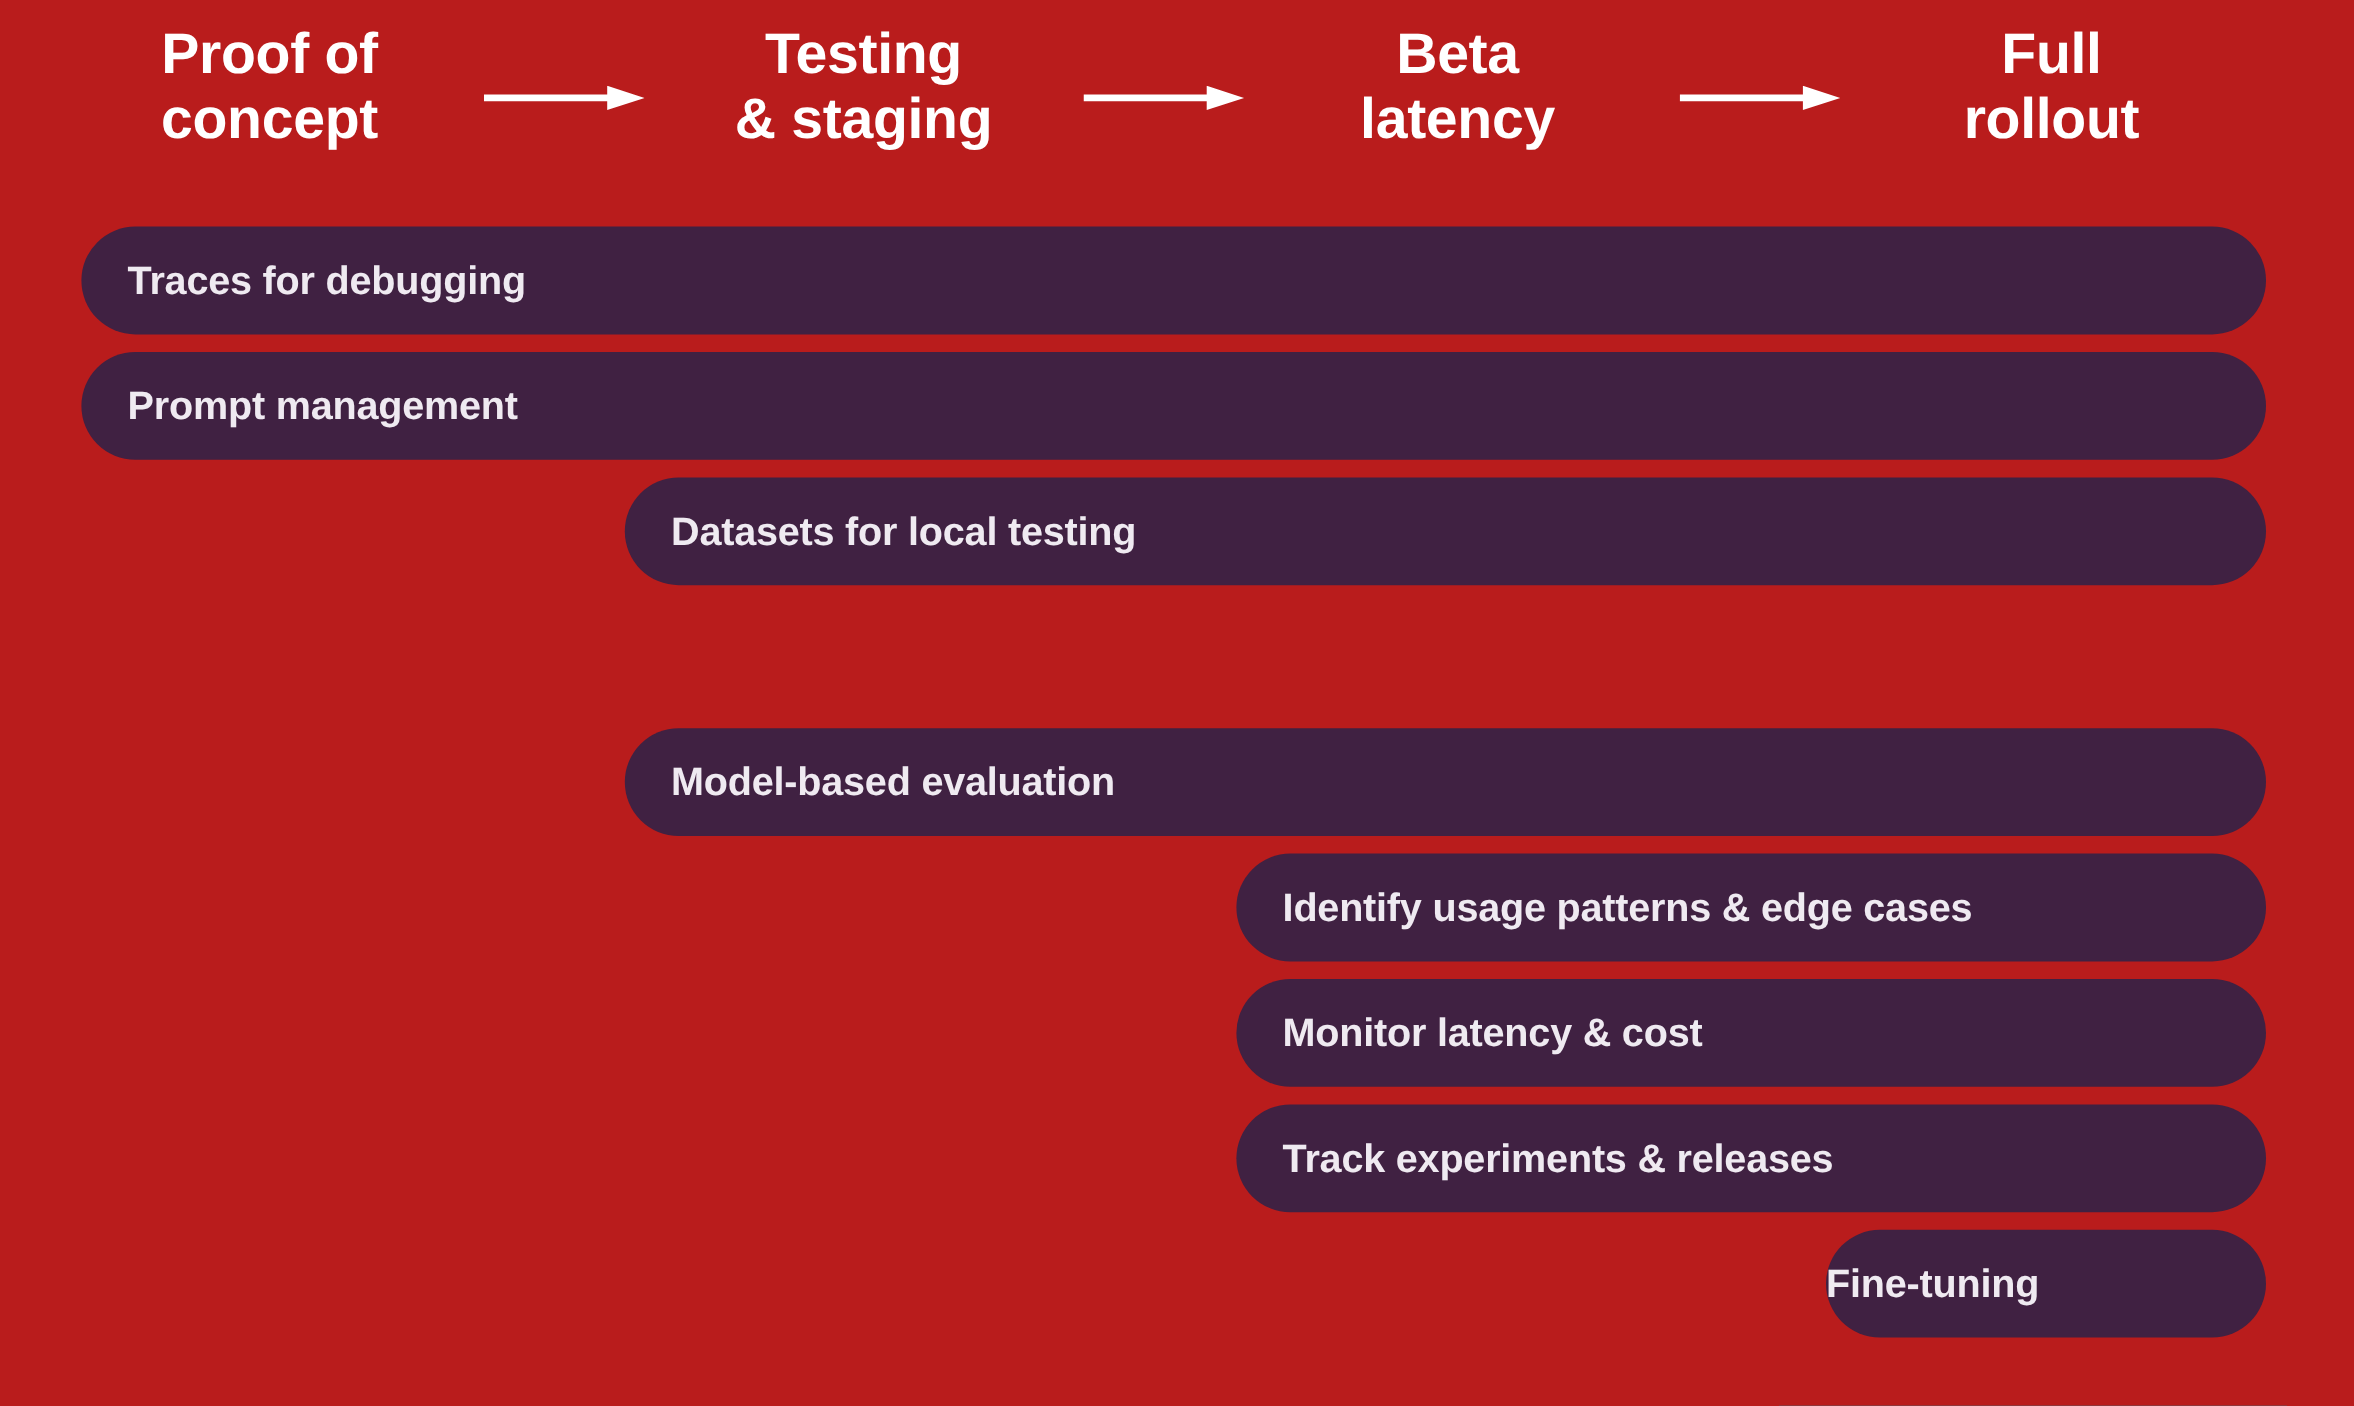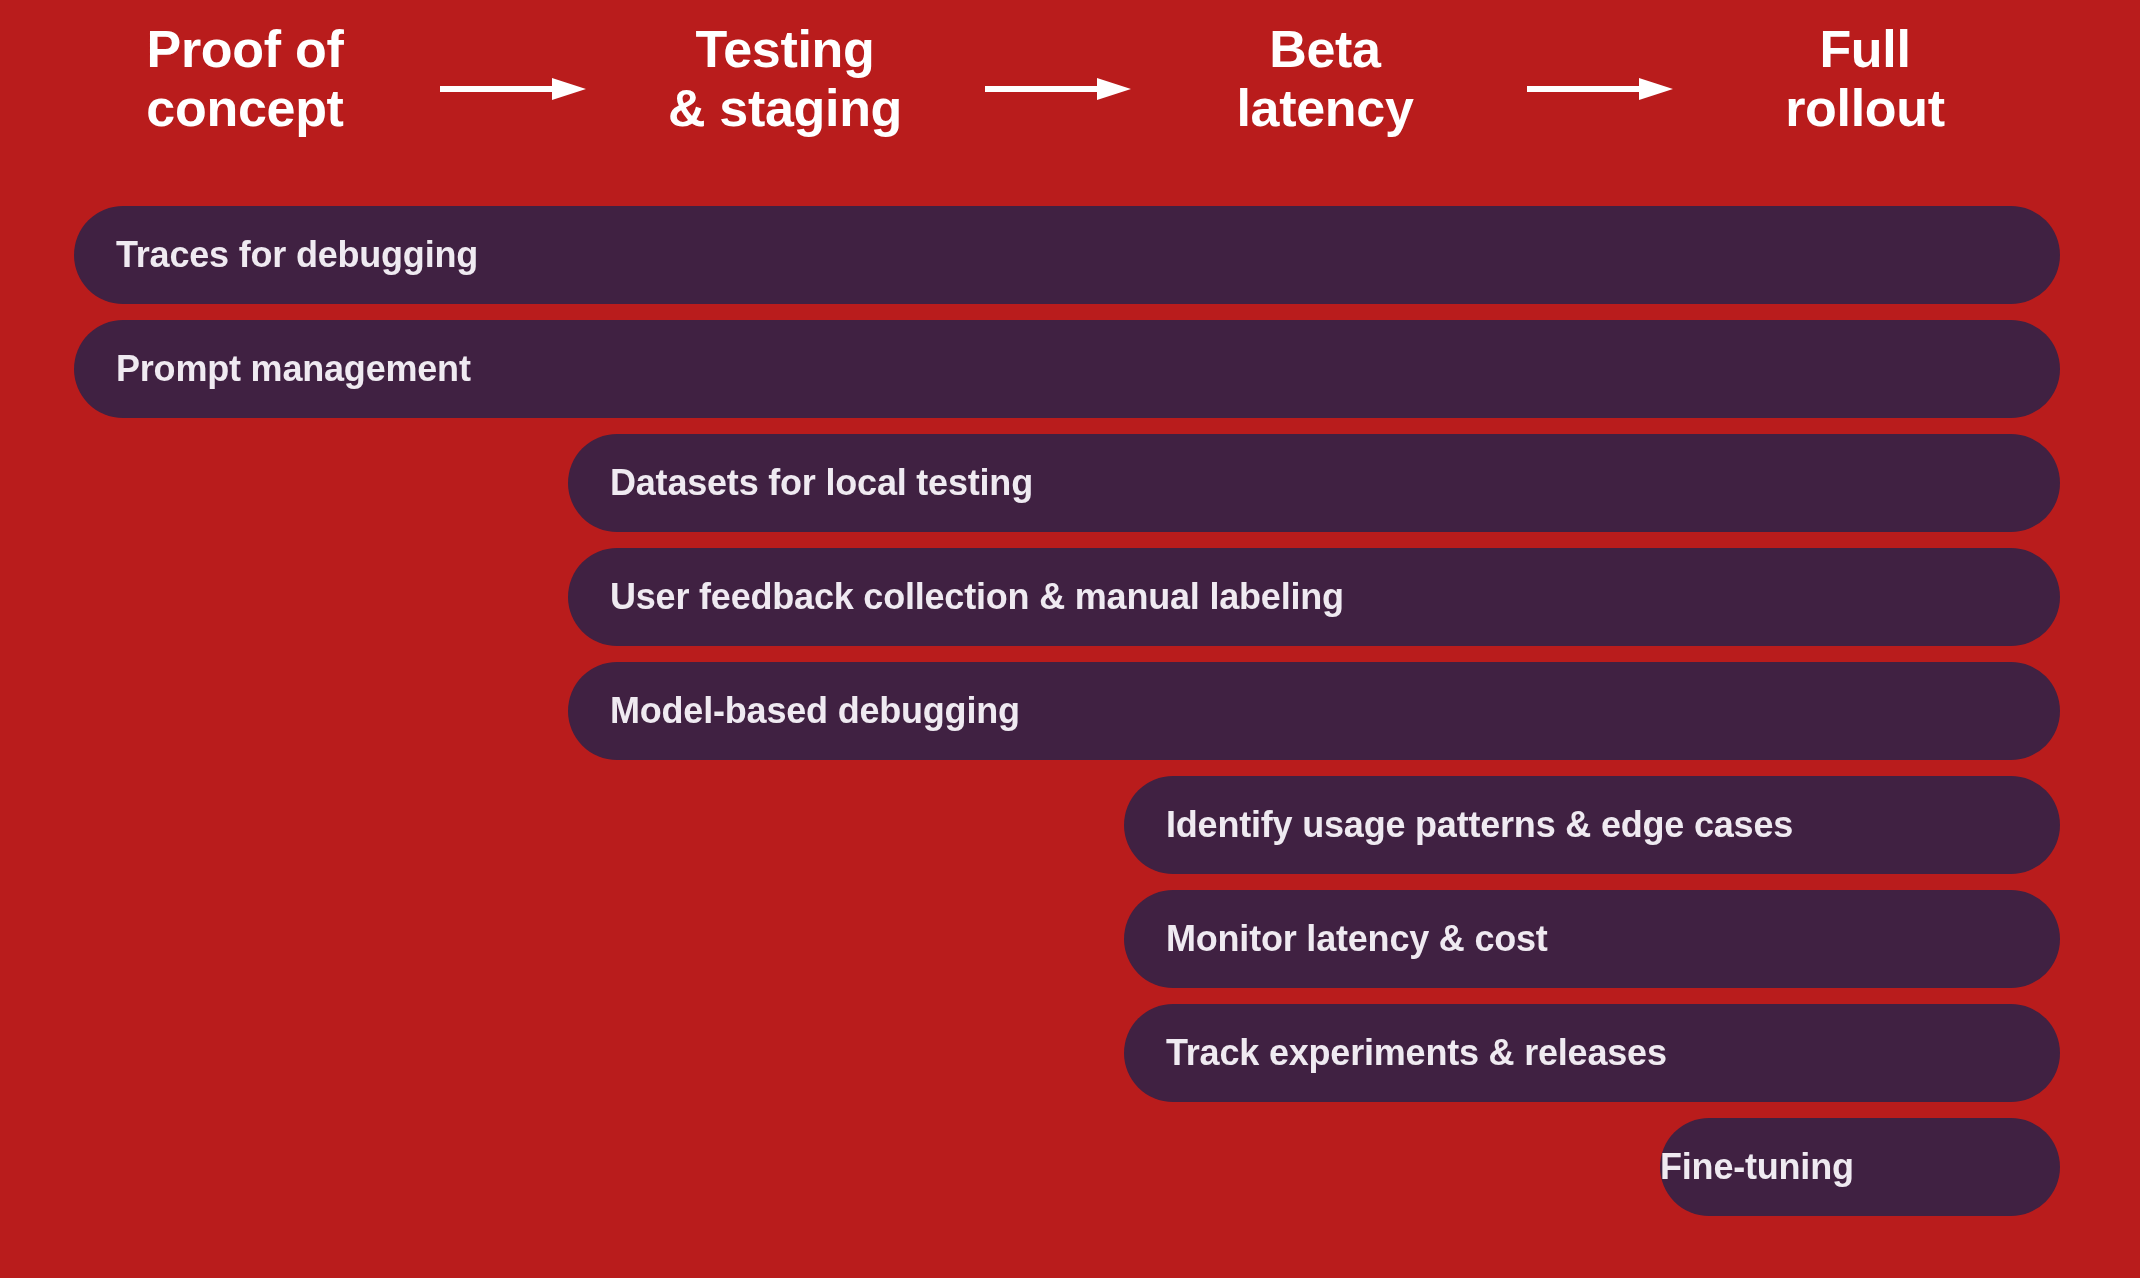--- a/index.html
+++ b/index.html
@@ -127,26 +127,23 @@
     </div>
 
     <div class="bar align-left" style="left:74px;  top:320px;  width:1986px;">
       <span class="bar-label">Prompt management</span>
     </div>
 
     <div class="bar align-left" style="left:568px; top:434px;  width:1492px;">
       <span class="bar-label">Datasets for local testing</span>
     </div>
 
-    <div class="bar align-left" style="left:568px; top:548px;  width:1492px;">
-      <span class="bar-label">User feedback collection &amp; manual labeling</span>
-    </div>
 
     <div class="bar align-left" style="left:568px; top:662px;  width:1492px;">
-      <span class="bar-label">Model-based debugging</span>
+      <span class="bar-label">Model-based evaluation</span>
     </div>
 
     <div class="bar align-left" style="left:1124px; top:776px; width:936px;">
       <span class="bar-label">Identify usage patterns &amp; edge cases</span>
     </div>
 
     <div class="bar align-left" style="left:1124px; top:890px; width:936px;">
       <span class="bar-label">Monitor latency &amp; cost</span>
     </div>
 

